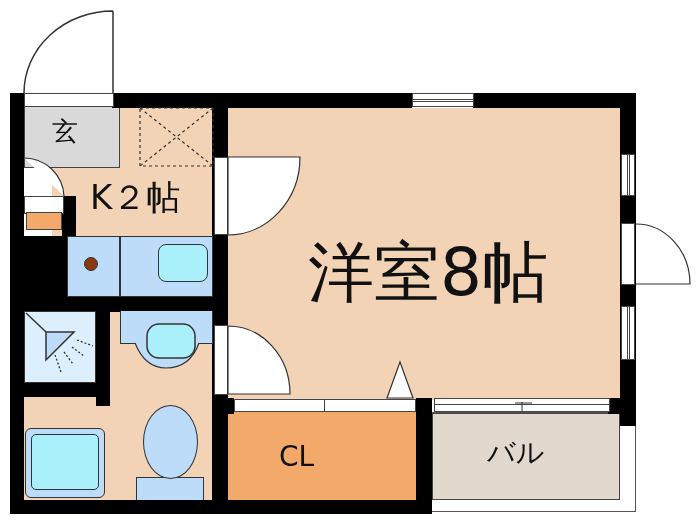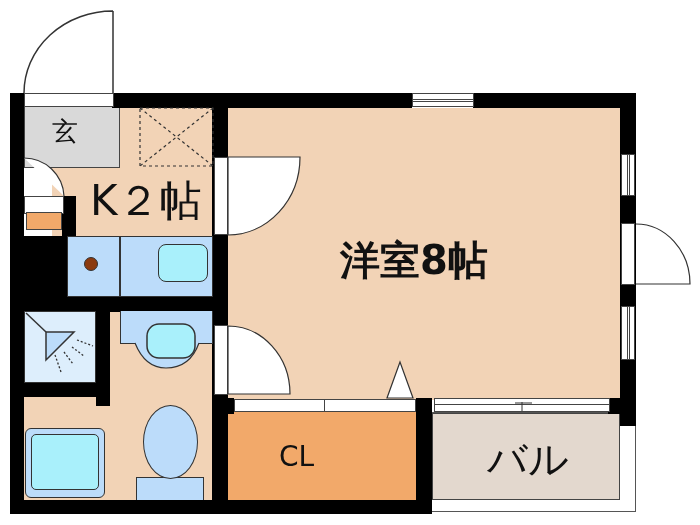--- a/index.html
+++ b/index.html
@@ -100,16 +100,16 @@
     <line x1="55" y1="355" x2="61" y2="372"></line>
   </g>
 
   <polygon points="400,362 387,398 413,398" fill="#fff" stroke="#333" stroke-width="1.2"></polygon>
 
   <line x1="522" y1="402" x2="522" y2="411" stroke="#333" stroke-width="1"></line>
   <line x1="515" y1="403" x2="532" y2="403" stroke="#333" stroke-width="1"></line>
 </svg>
 
 <div class="label" style="left:52px;top:118px;font-size:26px;">玄</div>
-<div class="label" style="left:90px;top:180px;font-size:42px;">K２帖</div>
-<div class="label" style="left:340px;top:240px;font-size:40px;font-weight:bold;">洋室8帖</div>
+<div class="label" style="left:90px;top:180px;font-size:34px;">K２帖</div>
+<div class="label" style="left:308px;top:240px;font-size:66px;">洋室8帖</div>
 <div class="label" style="left:279px;top:443px;font-size:28px;">CL</div>
-<div class="label" style="left:487px;top:439px;font-size:40px;">バル</div>
+<div class="label" style="left:487px;top:439px;font-size:28px;">バル</div>
 
 </body></html>

